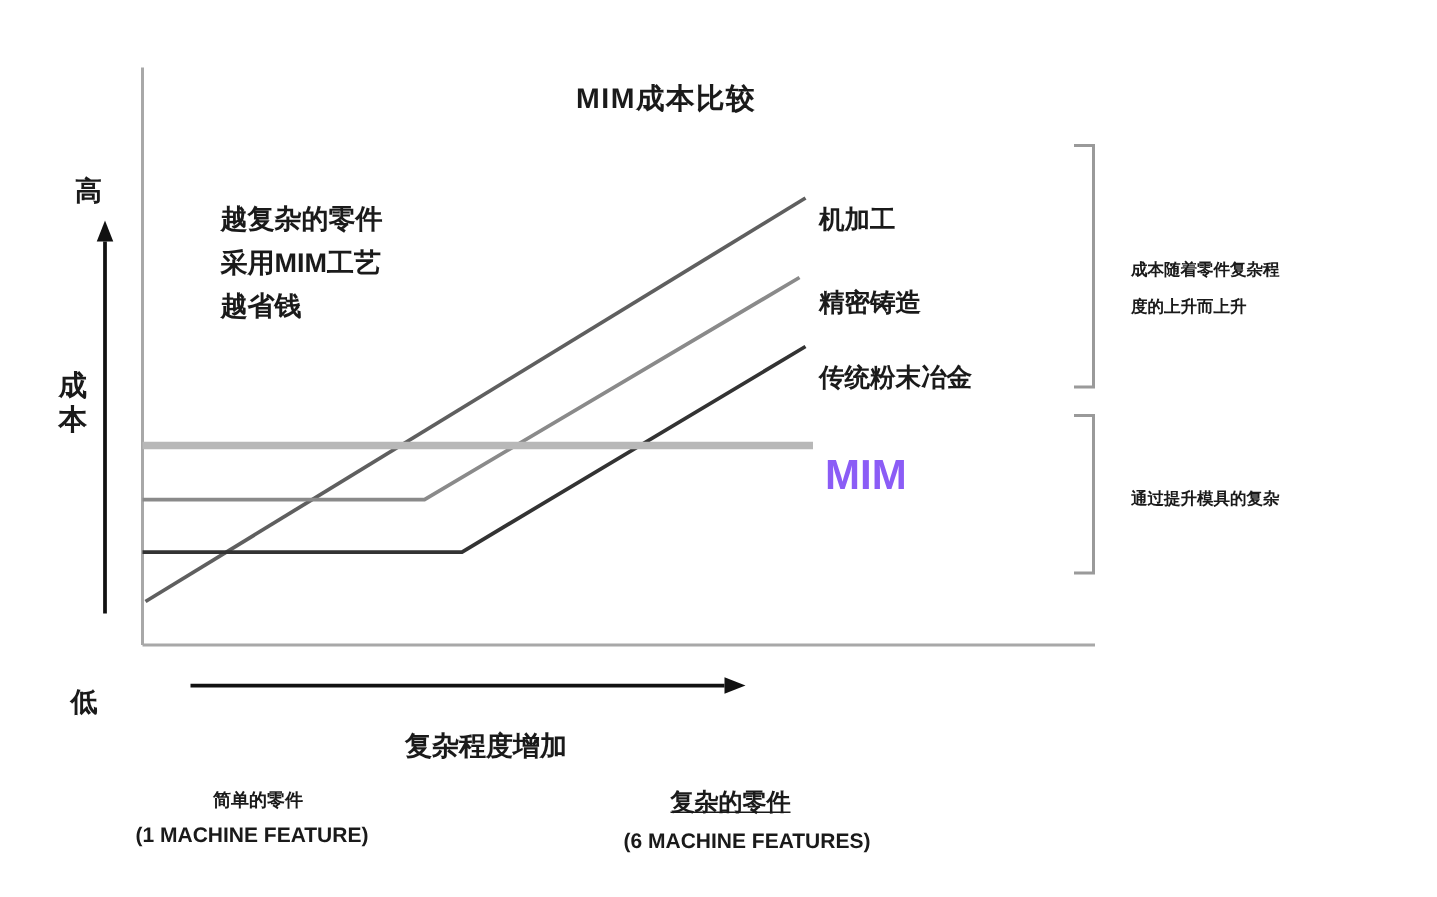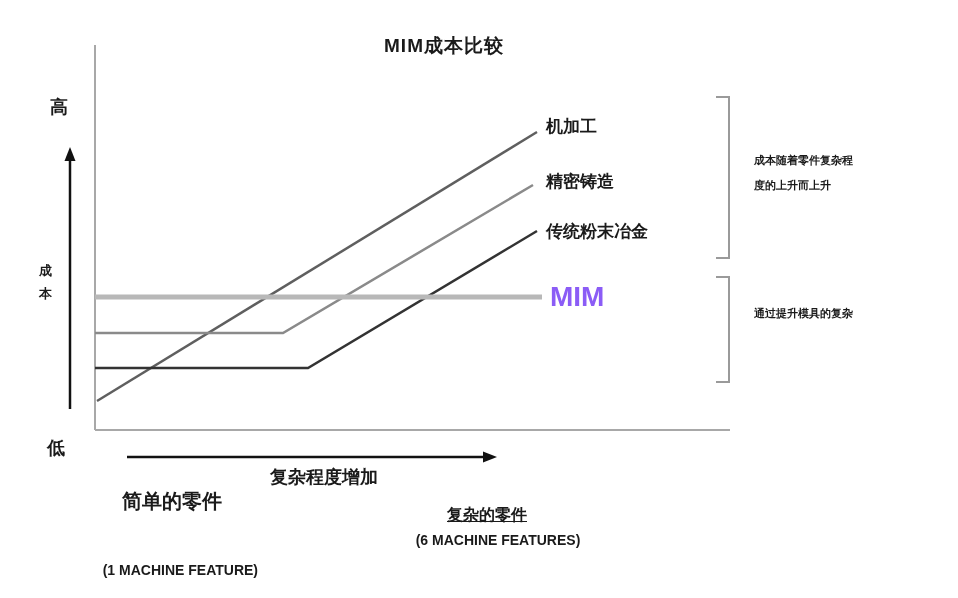--- a/index.html
+++ b/index.html
@@ -2,40 +2,40 @@
 <html><head>
 <meta charset="utf-8">
 <style>
   html,body{margin:0;padding:0;background:#ffffff;}
   .stage{
     position:relative;width:958px;height:598px;background:#ffffff;overflow:hidden;
     font-family:"Liberation Sans","DejaVu Sans",sans-serif;color:#1a1a1a;
   }
   .stage *{box-sizing:border-box;}
   svg.chart{position:absolute;left:0;top:0;}
-  .txt{position:absolute;font-weight:bold;white-space:nowrap;}
+  .txt{position:absolute;font-weight:bold;white-space:nowrap;margin-top:20px;}
   .chart-title{left:344px;top:33px;width:200px;text-align:center;font-size:19px;letter-spacing:1px;}
   .y-high{left:50px;top:95px;font-size:18px;}
   .y-low{left:47px;top:436px;font-size:18px;}
-  .y-title{left:39px;top:259px;width:1.05em;font-size:13px;line-height:23px;word-break:break-all;white-space:normal;}
+  .y-title{left:39px;top:226px;width:1.05em;font-size:19px;line-height:23px;word-break:break-all;white-space:normal;}
   .left-note{left:147px;top:112px;font-size:18px;line-height:29px;}
   .left-note span{display:block;}
   .series-label{left:546px;font-size:17px;}
   .lbl-machining{top:115px;}
   .lbl-casting{top:170px;}
   .lbl-pm{top:220px;}
   .mim-label{left:550px;top:281px;font-size:28px;letter-spacing:0px;color:#8b5cf6;}
   .x-arrow-label{left:244px;top:465px;width:160px;text-align:center;font-size:18px;}
   .right-note{left:754px;width:200px;font-size:11px;line-height:25px;}
   .right-note span{display:block;}
   .rn1{top:148px;}
   .rn2{top:301px;}
   .bottom-label{text-align:center;}
-  .bl-left-title{left:112px;top:488px;width:120px;font-size:20px;}
-  .bl-left-sub{left:78px;top:562px;width:180px;font-size:14px;text-align:right;}
+  .bl-left-title{left:112px;top:505px;width:120px;font-size:12px;}
+  .bl-left-sub{left:78px;top:528px;width:180px;font-size:14px;}
   .bl-right-title{left:427px;top:505px;width:120px;font-size:16px;text-decoration:underline;}
   .bl-right-sub{left:408px;top:532px;width:180px;font-size:14px;}
 </style>
 </head>
 <body>
 
 <div class="stage">
 
   <svg class="chart" id="chart-svg" width="958" height="598" viewBox="0 0 958 598">
       <polyline points="95,45 95,430" fill="none" stroke="#a8a8a8" stroke-width="2"></polyline>
@@ -51,20 +51,25 @@
       <polyline points="127,457 483,457" fill="none" stroke="#111111" stroke-width="2.5"></polyline>
       <polygon points="497,457 483,462.5 483,451.5" fill="#111111"></polygon>
     </svg>
 
   <div class="txt chart-title">MIM成本比较</div>
 
   <div class="txt y-high">高</div>
   <div class="txt y-title">成本</div>
   <div class="txt y-low">低</div>
 
+  <div class="txt left-note">
+    <span>越复杂的零件</span>
+    <span>采用MIM工艺</span>
+    <span>越省钱</span>
+  </div>
 
   <div class="txt series-label lbl-machining">机加工</div>
   <div class="txt series-label lbl-casting">精密铸造</div>
   <div class="txt series-label lbl-pm">传统粉末冶金</div>
   <div class="txt mim-label">MIM</div>
 
   <div class="txt right-note rn1">
     <span>成本随着零件复杂程</span>
     <span>度的上升而上升</span>
   </div>

